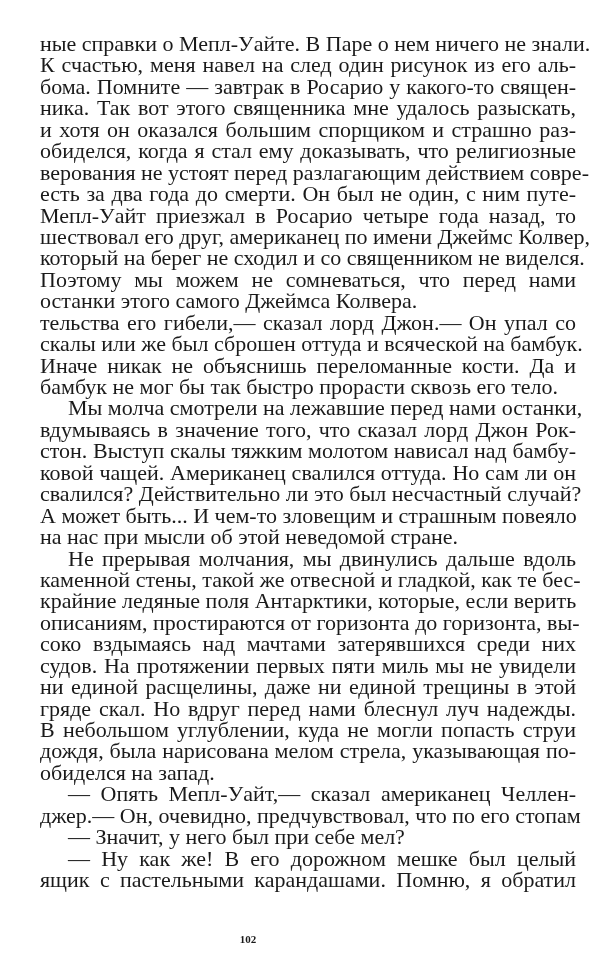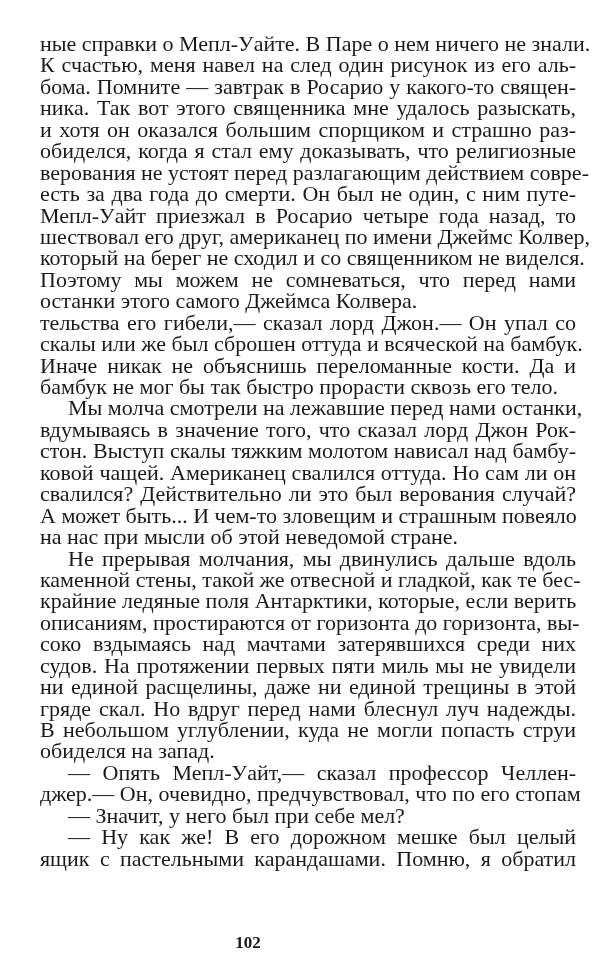--- a/index.html
+++ b/index.html
@@ -23,21 +23,21 @@
   }
   .line.indent { padding-left: 28px; }
   .line.last { text-align-last: left; }
   .page-number {
     position: absolute;
     left: 0;
     width: 496px;
     top: 933px;
     text-align: center;
     font-family: "Liberation Serif", serif;
-    font-size: 17px;
+    font-size: 11px;
     font-weight: bold;
     color: #1a1a1a;
   }
 </style>
 </head>
 <body>
 
 <div class="page" id="page-text">
     <span class="line">ные справки о Мепл-Уайте. В Паре о нем ничего не знали.</span>
     <span class="line">К счастью, меня навел на след один рисунок из его аль-</span>
@@ -53,32 +53,33 @@
     <span class="line">Поэтому мы можем не сомневаться, что перед нами</span>
     <span class="line last">останки этого самого Джеймса Колвера.</span>
     <span class="line">тельства его гибели,— сказал лорд Джон.— Он упал со</span>
     <span class="line">скалы или же был сброшен оттуда и всяческой на бамбук.</span>
     <span class="line">Иначе никак не объяснишь переломанные кости. Да и</span>
     <span class="line last">бамбук не мог бы так быстро прорасти сквозь его тело.</span>
     <span class="line indent">Мы молча смотрели на лежавшие перед нами останки,</span>
     <span class="line">вдумываясь в значение того, что сказал лорд Джон Рок-</span>
     <span class="line">стон. Выступ скалы тяжким молотом нависал над бамбу-</span>
     <span class="line">ковой чащей. Американец свалился оттуда. Но сам ли он</span>
-    <span class="line">свалился? Действительно ли это был верования случай?</span>
+    <span class="line">свалился? Действительно ли это был несчастный случай?</span>
     <span class="line">А может быть... И чем-то зловещим и страшным повеяло</span>
     <span class="line last">на нас при мысли об этой неведомой стране.</span>
     <span class="line indent">Не прерывая молчания, мы двинулись дальше вдоль</span>
     <span class="line">каменной стены, такой же отвесной и гладкой, как те бес-</span>
     <span class="line">крайние ледяные поля Антарктики, которые, если верить</span>
     <span class="line">описаниям, простираются от горизонта до горизонта, вы-</span>
     <span class="line">соко вздымаясь над мачтами затерявшихся среди них</span>
     <span class="line">судов. На протяжении первых пяти миль мы не увидели</span>
     <span class="line">ни единой расщелины, даже ни единой трещины в этой</span>
     <span class="line">гряде скал. Но вдруг перед нами блеснул луч надежды.</span>
     <span class="line">В небольшом углублении, куда не могли попасть струи</span>
+    <span class="line">дождя, была нарисована мелом стрела, указывающая по-</span>
     <span class="line last">обиделся на запад.</span>
-    <span class="line indent">— Опять Мепл-Уайт,— сказал профессор Челлен-</span>
+    <span class="line indent">— Опять Мепл-Уайт,— сказал американец Челлен-</span>
     <span class="line">джер.— Он, очевидно, предчувствовал, что по его стопам</span>
     <span class="line indent last">— Значит, у него был при себе мел?</span>
     <span class="line indent">— Ну как же! В его дорожном мешке был целый</span>
     <span class="line">ящик с пастельными карандашами. Помню, я обратил</span>
   </div>
 <div class="page-number">102</div>
 
 </body></html>

